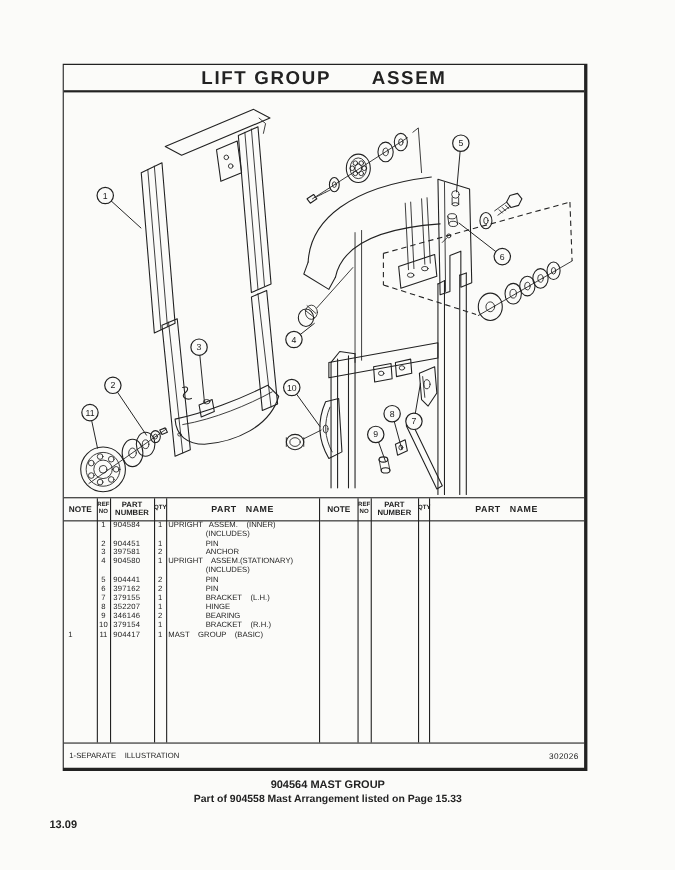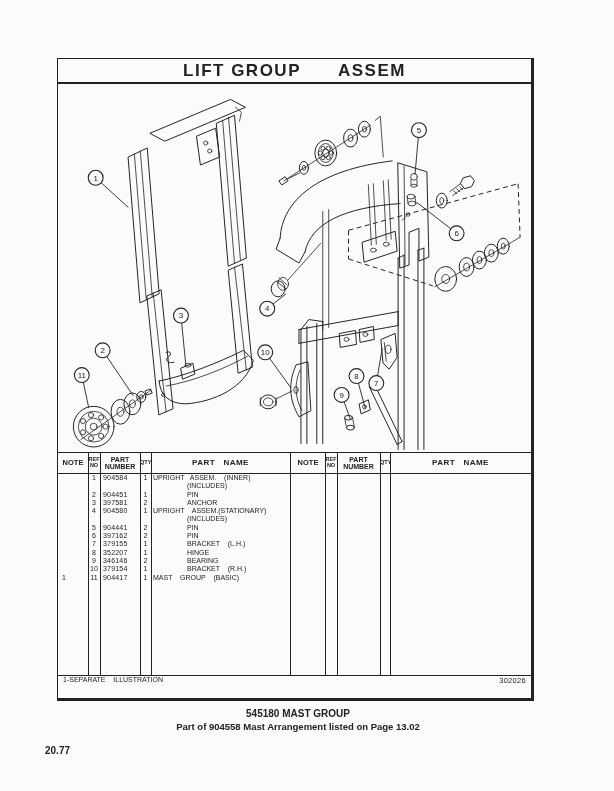--- a/index.html
+++ b/index.html
@@ -51,21 +51,21 @@
   .rows{position:relative;}
   .trow{display:flex;height:8.3px;line-height:8.4px;font-size:7px;}
   .tcell{white-space:pre;overflow:visible;}
   .c-note{width:30px;padding-left:4px;}
   .c-ref{width:12px;text-align:center;}
   .c-part{width:40px;padding-left:3px;letter-spacing:.2px;}
   .c-qty{width:11px;text-align:center;}
   .c-name{flex:1;}
   .footstrip{
     height:24px;border-top:1.5px solid var(--ink);
-    display:flex;justify-content:space-between;align-items:flex-start;
+    display:flex;justify-content:space-between;align-items:center;
     padding:0 5px;
   }
   .footnote{font-size:7px;white-space:pre;}
   .drawnum{font-size:7.5px;letter-spacing:.3px;}
 
   
   .footer{position:absolute;left:57px;top:707px;width:482px;text-align:center;font-weight:bold;}
   .footer .f1{font-size:10px;line-height:13px;}
   .footer .f2,.footer .f3{font-size:9.5px;line-height:13px;}
   .pagenum{position:absolute;left:45px;top:745px;font-size:10px;font-weight:bold;}
@@ -409,17 +409,17 @@
   </div>
 
   <div class="footstrip">
     <span class="footnote">1-SEPARATE    ILLUSTRATION</span>
     <span class="drawnum">302026</span>
   </div>
 
 </div>
 
 <div class="footer">
-  <div class="f1">545180 MAST GROUP</div>
-  <div class="f2">Part of 904558 Mast Arrangement listed on Page 13.02</div>
+  <div class="f1">904564 MAST GROUP</div>
+  <div class="f2">Part of 904558 Mast Arrangement listed on Page 15.33</div>
 </div>
 
-<div class="pagenum">20.77</div>
+<div class="pagenum">13.09</div>
 
 </body></html>

